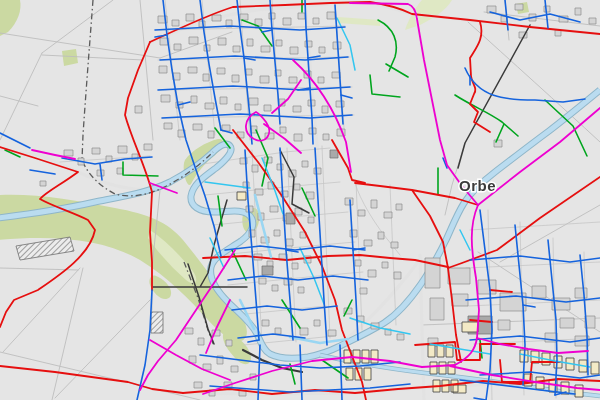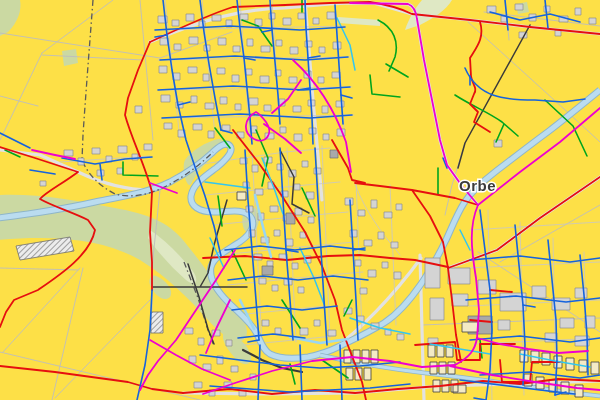--- a/index.html
+++ b/index.html
@@ -1,16 +1,16 @@
 <!DOCTYPE html>
 <html><head>
 <meta charset="utf-8">
 <style>
   html,body{margin:0;padding:0;background:#fff;}
-  .map-frame{position:relative;width:600px;height:400px;overflow:hidden;background:#fde047;
+  .map-frame{position:relative;width:600px;height:400px;overflow:hidden;background:#e5e5e5;
              font-family:"Liberation Sans", sans-serif;}
   .map-frame svg{display:block;width:600px;height:400px;}
   .nets path, .nets polyline{fill:none;stroke-linecap:round;stroke-linejoin:round;}
   .base path{stroke-linecap:round;stroke-linejoin:round;}
   .lbl{font-family:"Liberation Sans", sans-serif;font-weight:bold;font-size:15px;
        paint-order:stroke;stroke:#ffffff;stroke-width:3px;letter-spacing:0.5px;}
 </style>
 </head>
 <body>
 

